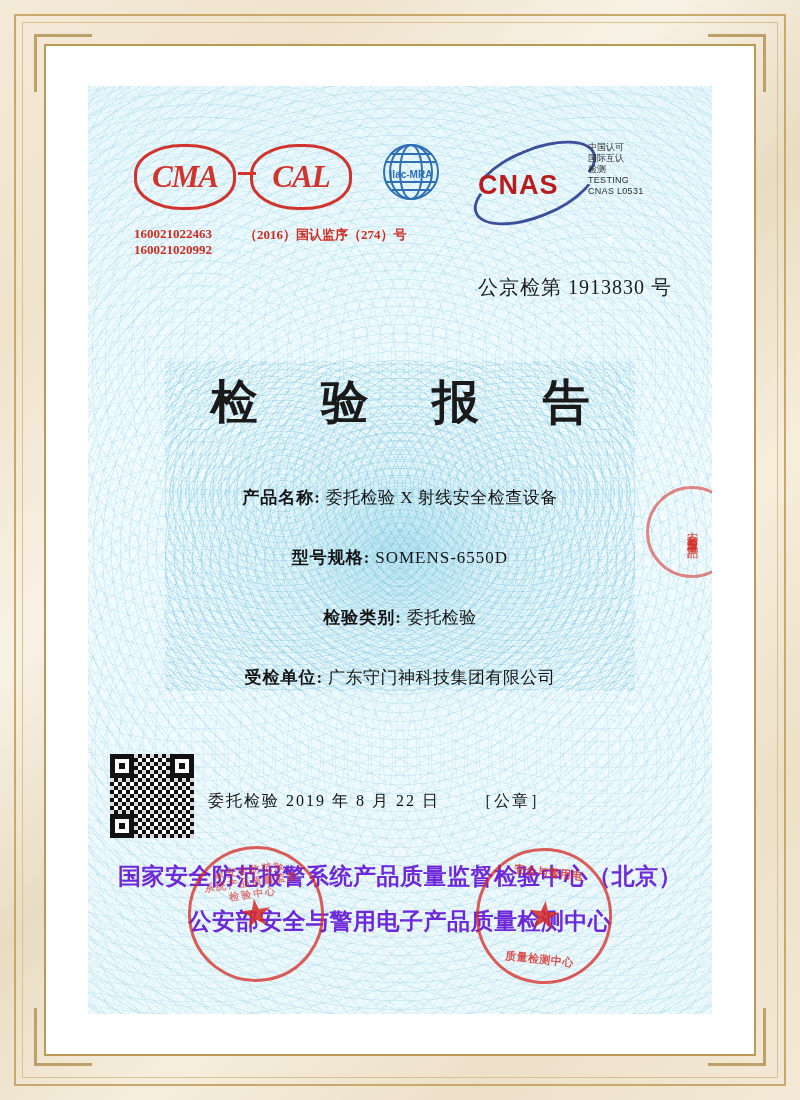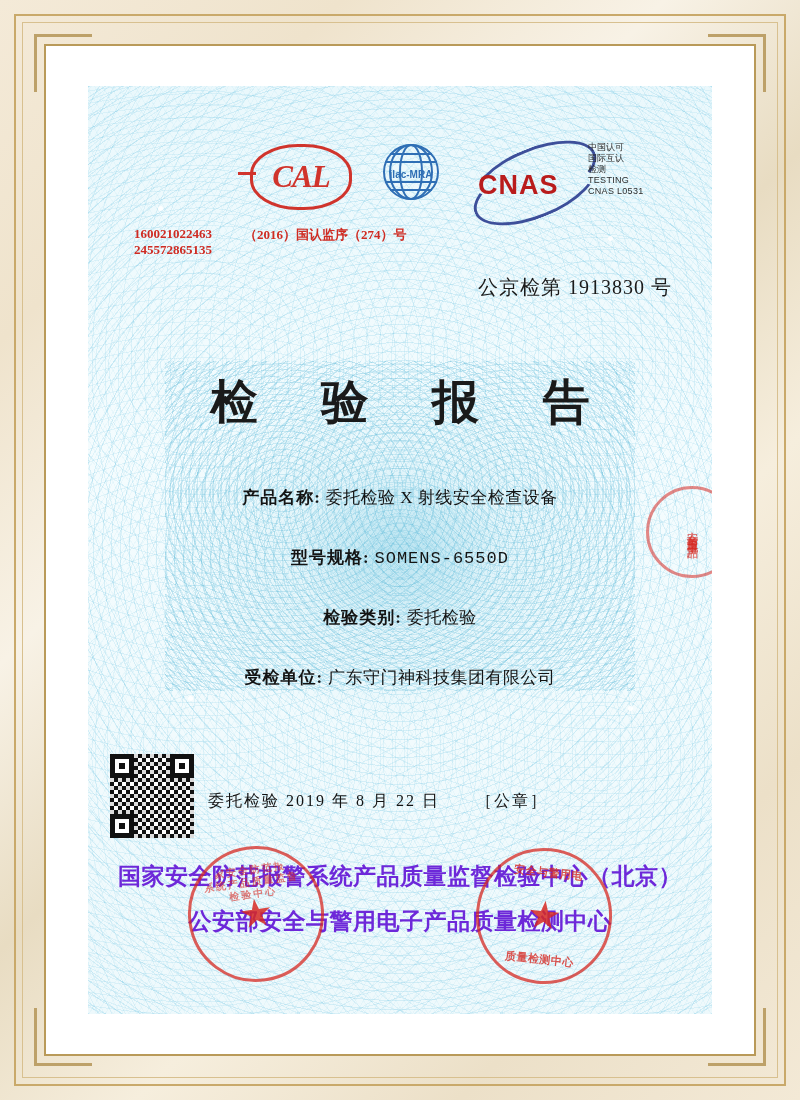--- a/index.html
+++ b/index.html
@@ -257,21 +257,21 @@
   }
   .field-row {
     text-align: center;
     font-size: 17px;
     color: #141414;
     margin-bottom: 37px;
     letter-spacing: 0.5px;
   }
   .field-label { font-weight: bold; letter-spacing: 1px; }
   .field-value { letter-spacing: 0.5px; }
-  .mono-val { font-family: Liberation Mono, monospace; letter-spacing: 1px; }
+  .mono-val { font-family: Liberation Serif, serif; letter-spacing: 1px; }
 
   
   .date-line {
     position: absolute;
     left: 120px;
     top: 705px;
     font-size: 16px;
     color: #141414;
     letter-spacing: 2px;
   }
@@ -427,20 +427,23 @@
     <div class="guilloche-center"></div>
 
     <div class="watermark-dot" style="left:70px; top:120px;"></div>
     <div class="watermark-dot" style="left:520px; top:150px;"></div>
     <div class="watermark-dot" style="left:150px; top:330px;"></div>
     <div class="watermark-dot" style="left:470px; top:320px;"></div>
     <div class="watermark-dot" style="left:100px; top:610px;"></div>
     <div class="watermark-dot" style="left:540px; top:620px;"></div>
 
     <div class="logos">
+      <div class="logo-cma">
+        <span>CMA</span>
+      </div>
       <div class="logo-link"></div>
       <div class="logo-cal">
         <span>CAL</span>
       </div>
 
       <div class="logo-ilac">
         <svg width="78" height="64" viewBox="0 0 78 64">
           <g fill="none" stroke="#2f6fb5" stroke-width="2">
             <circle cx="39" cy="30" r="27"></circle>
             <ellipse cx="39" cy="30" rx="11" ry="27"></ellipse>
@@ -463,21 +466,21 @@
       <div class="cnas-side">
         <div style="white-space:pre-line;">中国认可
 国际互认
 检测</div>
         <div class="en">TESTING</div>
         <div class="en">CNAS L0531</div>
       </div>
     </div>
 
     <div class="ids" style="white-space:pre-line;">160021022463
-245572865135</div>
+160021020992</div>
     <div class="approval">（2016）国认监序（274）号</div>
 
     <div class="report-no">公京检第 1913830 号</div>
 
     <div class="title">检 验 报 告</div>
 
     <div class="fields">
       <div class="field-row">
         <span class="field-label">产品名称:</span>
         <span class="field-value">委托检验 X 射线安全检查设备</span>

